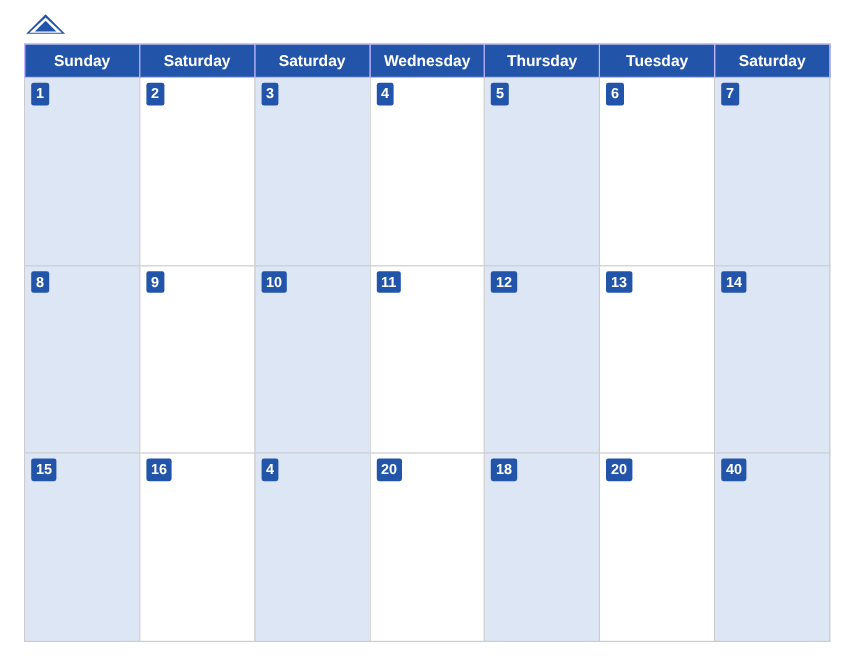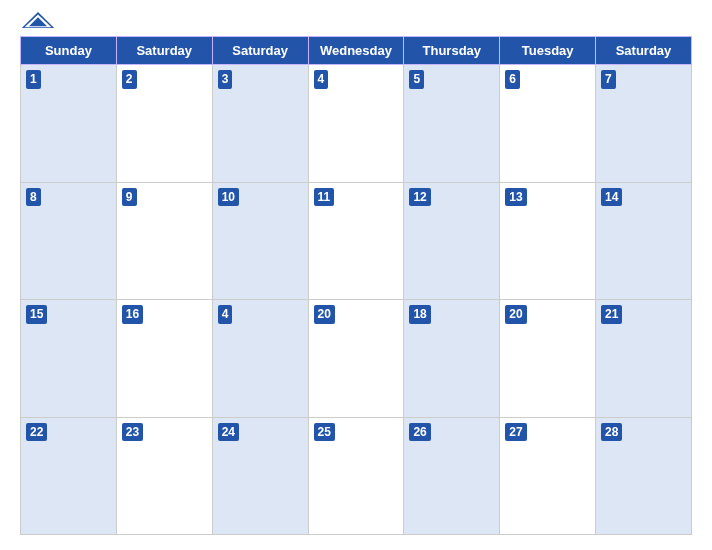--- a/index.html
+++ b/index.html
@@ -158,25 +158,16 @@
         <td class="white"><span class="day-num">13</span></td>
         <td class="shaded"><span class="day-num">14</span></td>
       </tr>
       <tr>
         <td class="shaded"><span class="day-num">15</span></td>
         <td class="white"><span class="day-num">16</span></td>
         <td class="shaded"><span class="day-num">4</span></td>
         <td class="white"><span class="day-num">20</span></td>
         <td class="shaded"><span class="day-num">18</span></td>
         <td class="white"><span class="day-num">20</span></td>
-        <td class="shaded"><span class="day-num">21</span></td>
-      </tr>
-      <tr>
-        <td class="shaded"><span class="day-num">22</span></td>
-        <td class="white"><span class="day-num">23</span></td>
-        <td class="shaded"><span class="day-num">24</span></td>
-        <td class="white"><span class="day-num">25</span></td>
-        <td class="shaded"><span class="day-num">26</span></td>
-        <td class="white"><span class="day-num">27</span></td>
-        <td class="shaded"><span class="day-num">28</span></td>
+        <td class="shaded"><span class="day-num">40</span></td>
       </tr>
     </tbody>
 </table>
 
 </body></html>

